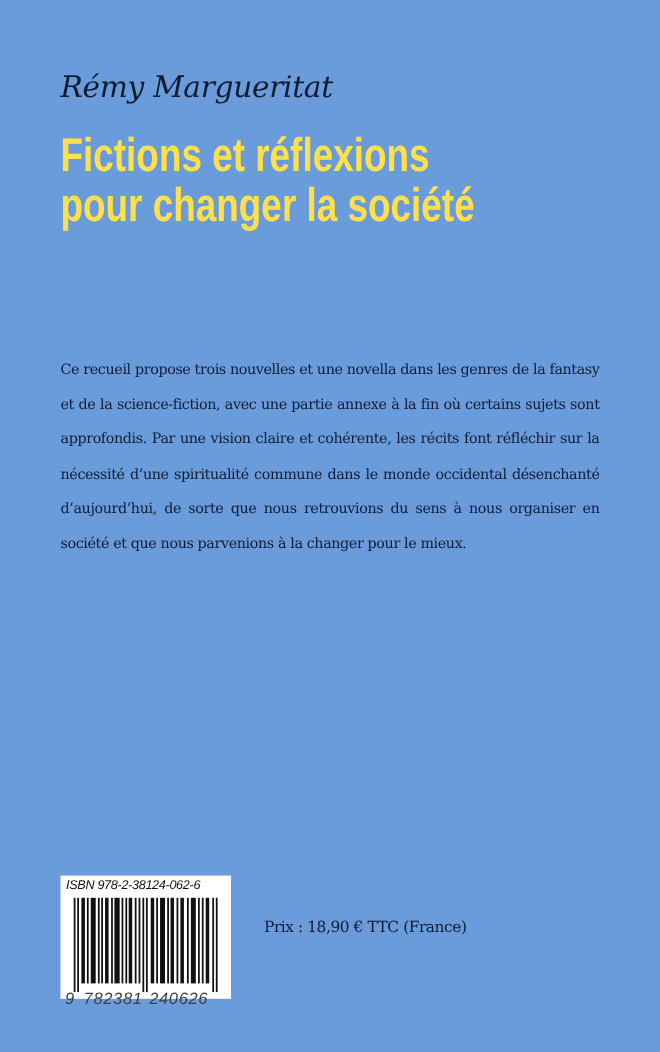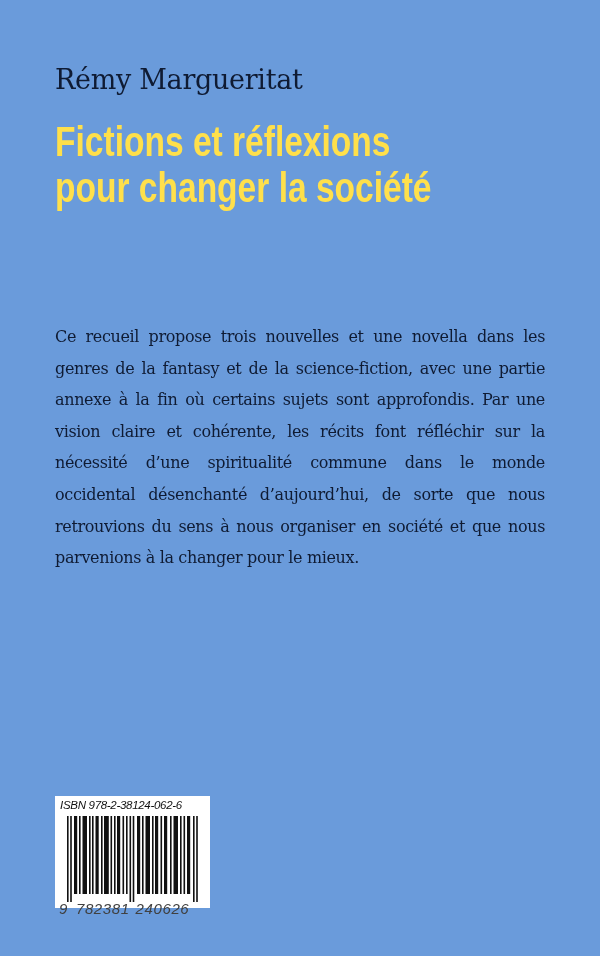--- a/index.html
+++ b/index.html
@@ -7,39 +7,39 @@
       width: 600px; height: 956px;
       background: #6a9bdb;
       position: relative;
       overflow: hidden;
       color: #0f1b33;
     }
     .author {
       position: absolute; left: 55px; top: 64px;
       font-family: "DejaVu Serif", serif;
       font-size: 27px; letter-spacing: -0.3px;
-      color: #0f1b33; margin: 0; font-weight: normal;
+      color: #0f1b33; margin: 0; font-weight: normal; font-style: italic;
     }
     .title {
       position: absolute; left: 55px; top: 118px;
       margin: 0;
       font-family: "Liberation Sans", sans-serif;
       font-weight: bold;
       font-size: 43px; line-height: 46px;
       color: #ffe04b;
       transform: scaleX(0.78);
       transform-origin: left top;
       white-space: nowrap;
     }
     .title span { display: block; }
     .blurb {
       position: absolute; left: 55px; top: 321px; width: 490px;
       margin: 0;
       font-family: "DejaVu Serif", serif;
-      font-size: 16px; line-height: 31.6px;
+      font-size: 13px; line-height: 31.6px;
       text-align: justify;
       color: #0f1b33;
       letter-spacing: -0.35px;
     }
     .barcode-box {
       position: absolute; left: 55px; top: 796px;
       width: 155px; height: 112px;
       background: #ffffff;
       box-sizing: border-box;
       font-style: italic;
@@ -117,13 +117,14 @@
       <rect x="120.5" y="0" width="1.6" height="78"></rect>
       <rect x="124" y="0" width="3.2" height="78"></rect>
       <rect x="130" y="0" width="1.6" height="86"></rect>
       <rect x="133.2" y="0" width="1.6" height="86"></rect>
     </g>
   </svg>
   <div class="ean-digits"><span class="first">9</span><span class="grp1">782381</span><span>240626</span></div>
 </div>
 
 <div class="price-info">
+  <div>Prix : 18,90 € TTC (France)</div>
 </div>
 
 </body></html>

